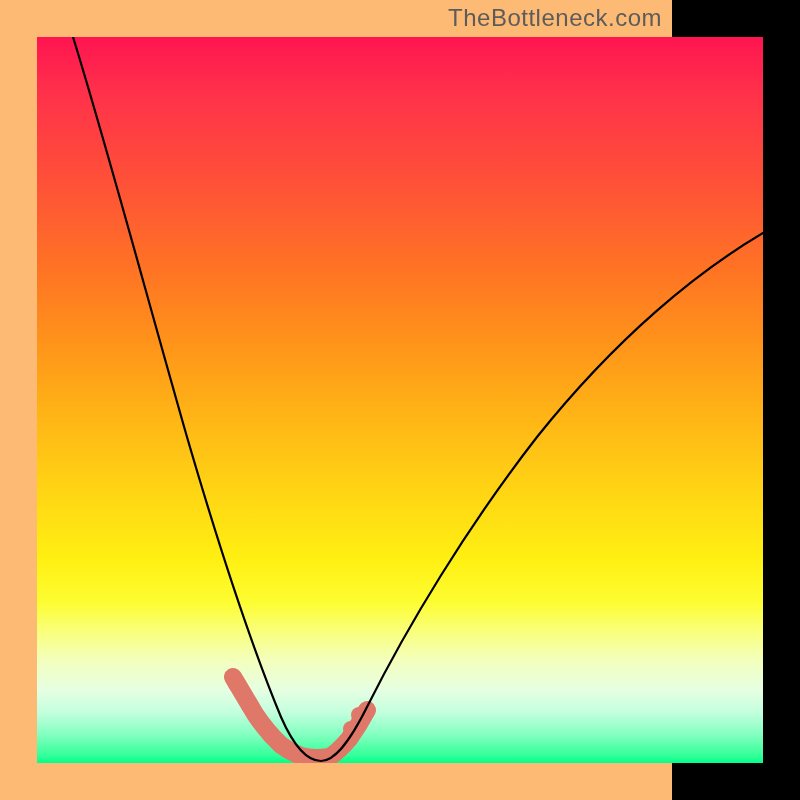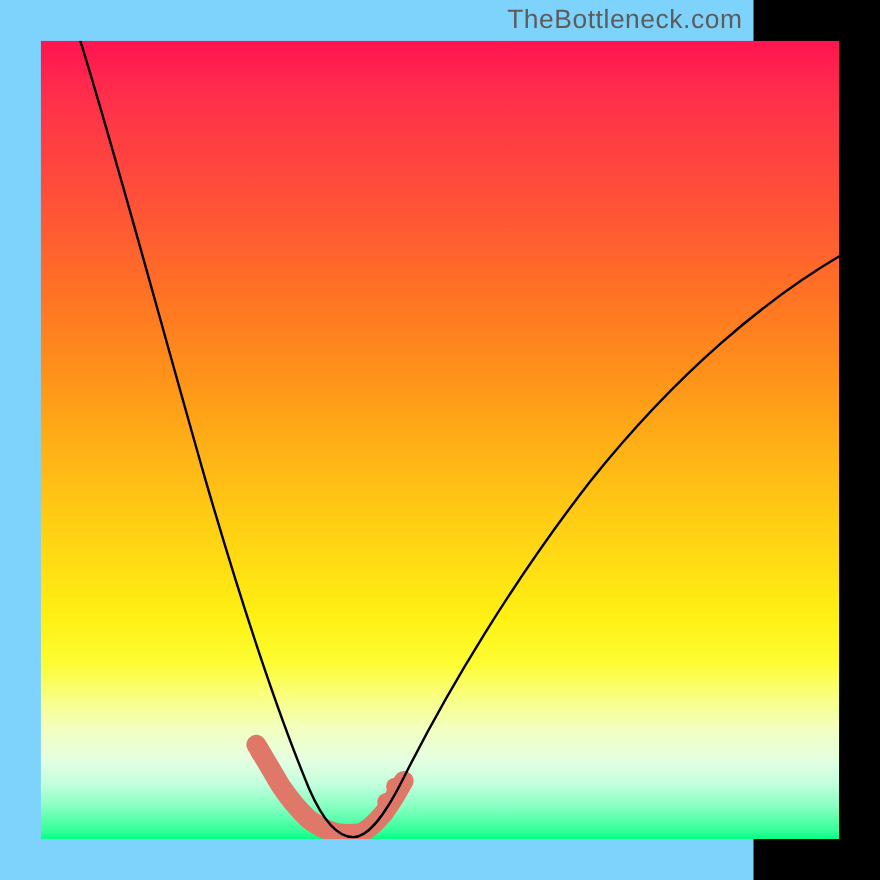--- a/index.html
+++ b/index.html
@@ -10,22 +10,21 @@
     background: #000;
     overflow: hidden;
     font-family: Arial, Helvetica, sans-serif;
   }
   .frame {
     position: absolute;
     left: 0;
     top: 0;
     width: 672px;
     height: 800px;
-    background: #7dd3fc;
-    padding-left: 13px;
+    background: #fdba74;
   }
   .watermark {
     position: absolute;
     top: 4px;
     right: 10px;
     color: #5c5c5c;
     font-size: 24px;
     font-weight: 400;
     letter-spacing: 0.5px;
     z-index: 10;

